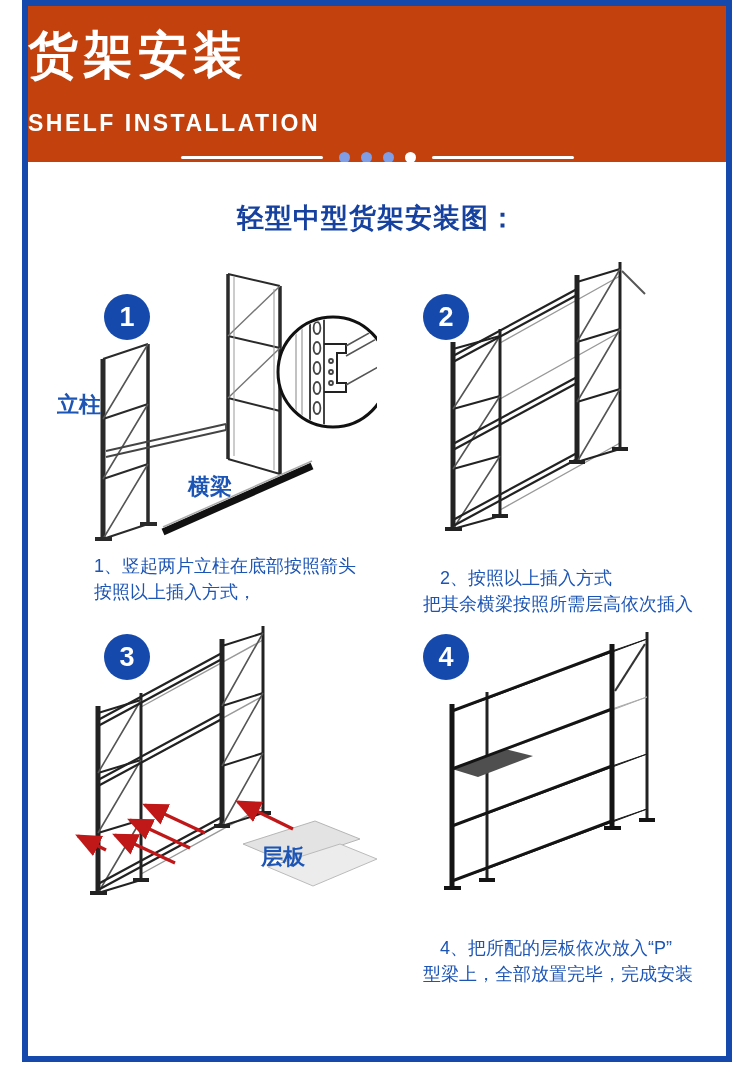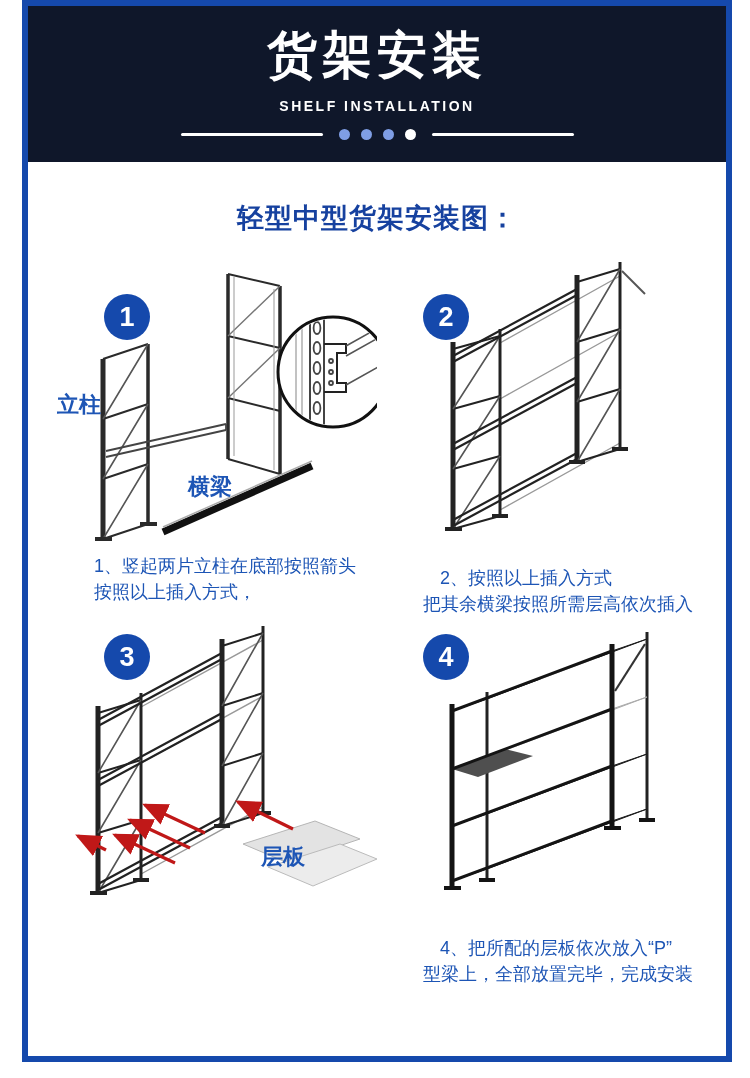--- a/index.html
+++ b/index.html
@@ -1,23 +1,23 @@
 <!DOCTYPE html>
 <html><head>
 <meta charset="utf-8">
 <style>
   html,body{margin:0;padding:0;background:#ffffff;}
   body{width:750px;height:1078px;position:relative;overflow:hidden;
        font-family:"Liberation Sans","DejaVu Sans",sans-serif;}
   .card{position:absolute;left:22px;top:0;width:710px;height:1062px;
         box-sizing:border-box;border:6px solid #1549ac;background:#ffffff;}
   
-  .header{height:156px;background:#0f172a;color:#fff;text-align:center;overflow:hidden;}
+  .header{height:156px;background:#c2410c;color:#fff;overflow:hidden;}
   .header-title{font-size:50px;font-weight:bold;letter-spacing:5px;margin-top:16px;}
-  .header-sub{font-size:14px;font-weight:bold;letter-spacing:2.5px;margin-top:9px;}
+  .header-sub{font-size:23px;font-weight:bold;letter-spacing:2.5px;margin-top:21px;}
   .divider{margin-top:15px;display:flex;align-items:center;justify-content:center;gap:16px;}
   .divider .line{width:142px;height:3px;background:#ffffff;border-radius:2px;}
   .dots{display:flex;gap:11px;}
   .dot{width:11px;height:11px;border-radius:50%;background:#7f9ee5;}
   .dot.active{background:#ffffff;}
   
   .section-title{margin-top:38px;text-align:center;font-size:27px;font-weight:bold;
                  color:#16419f;letter-spacing:1px;}
   .steps{margin-top:8px;display:grid;grid-template-columns:349px 349px;}
   .step{position:relative;}

